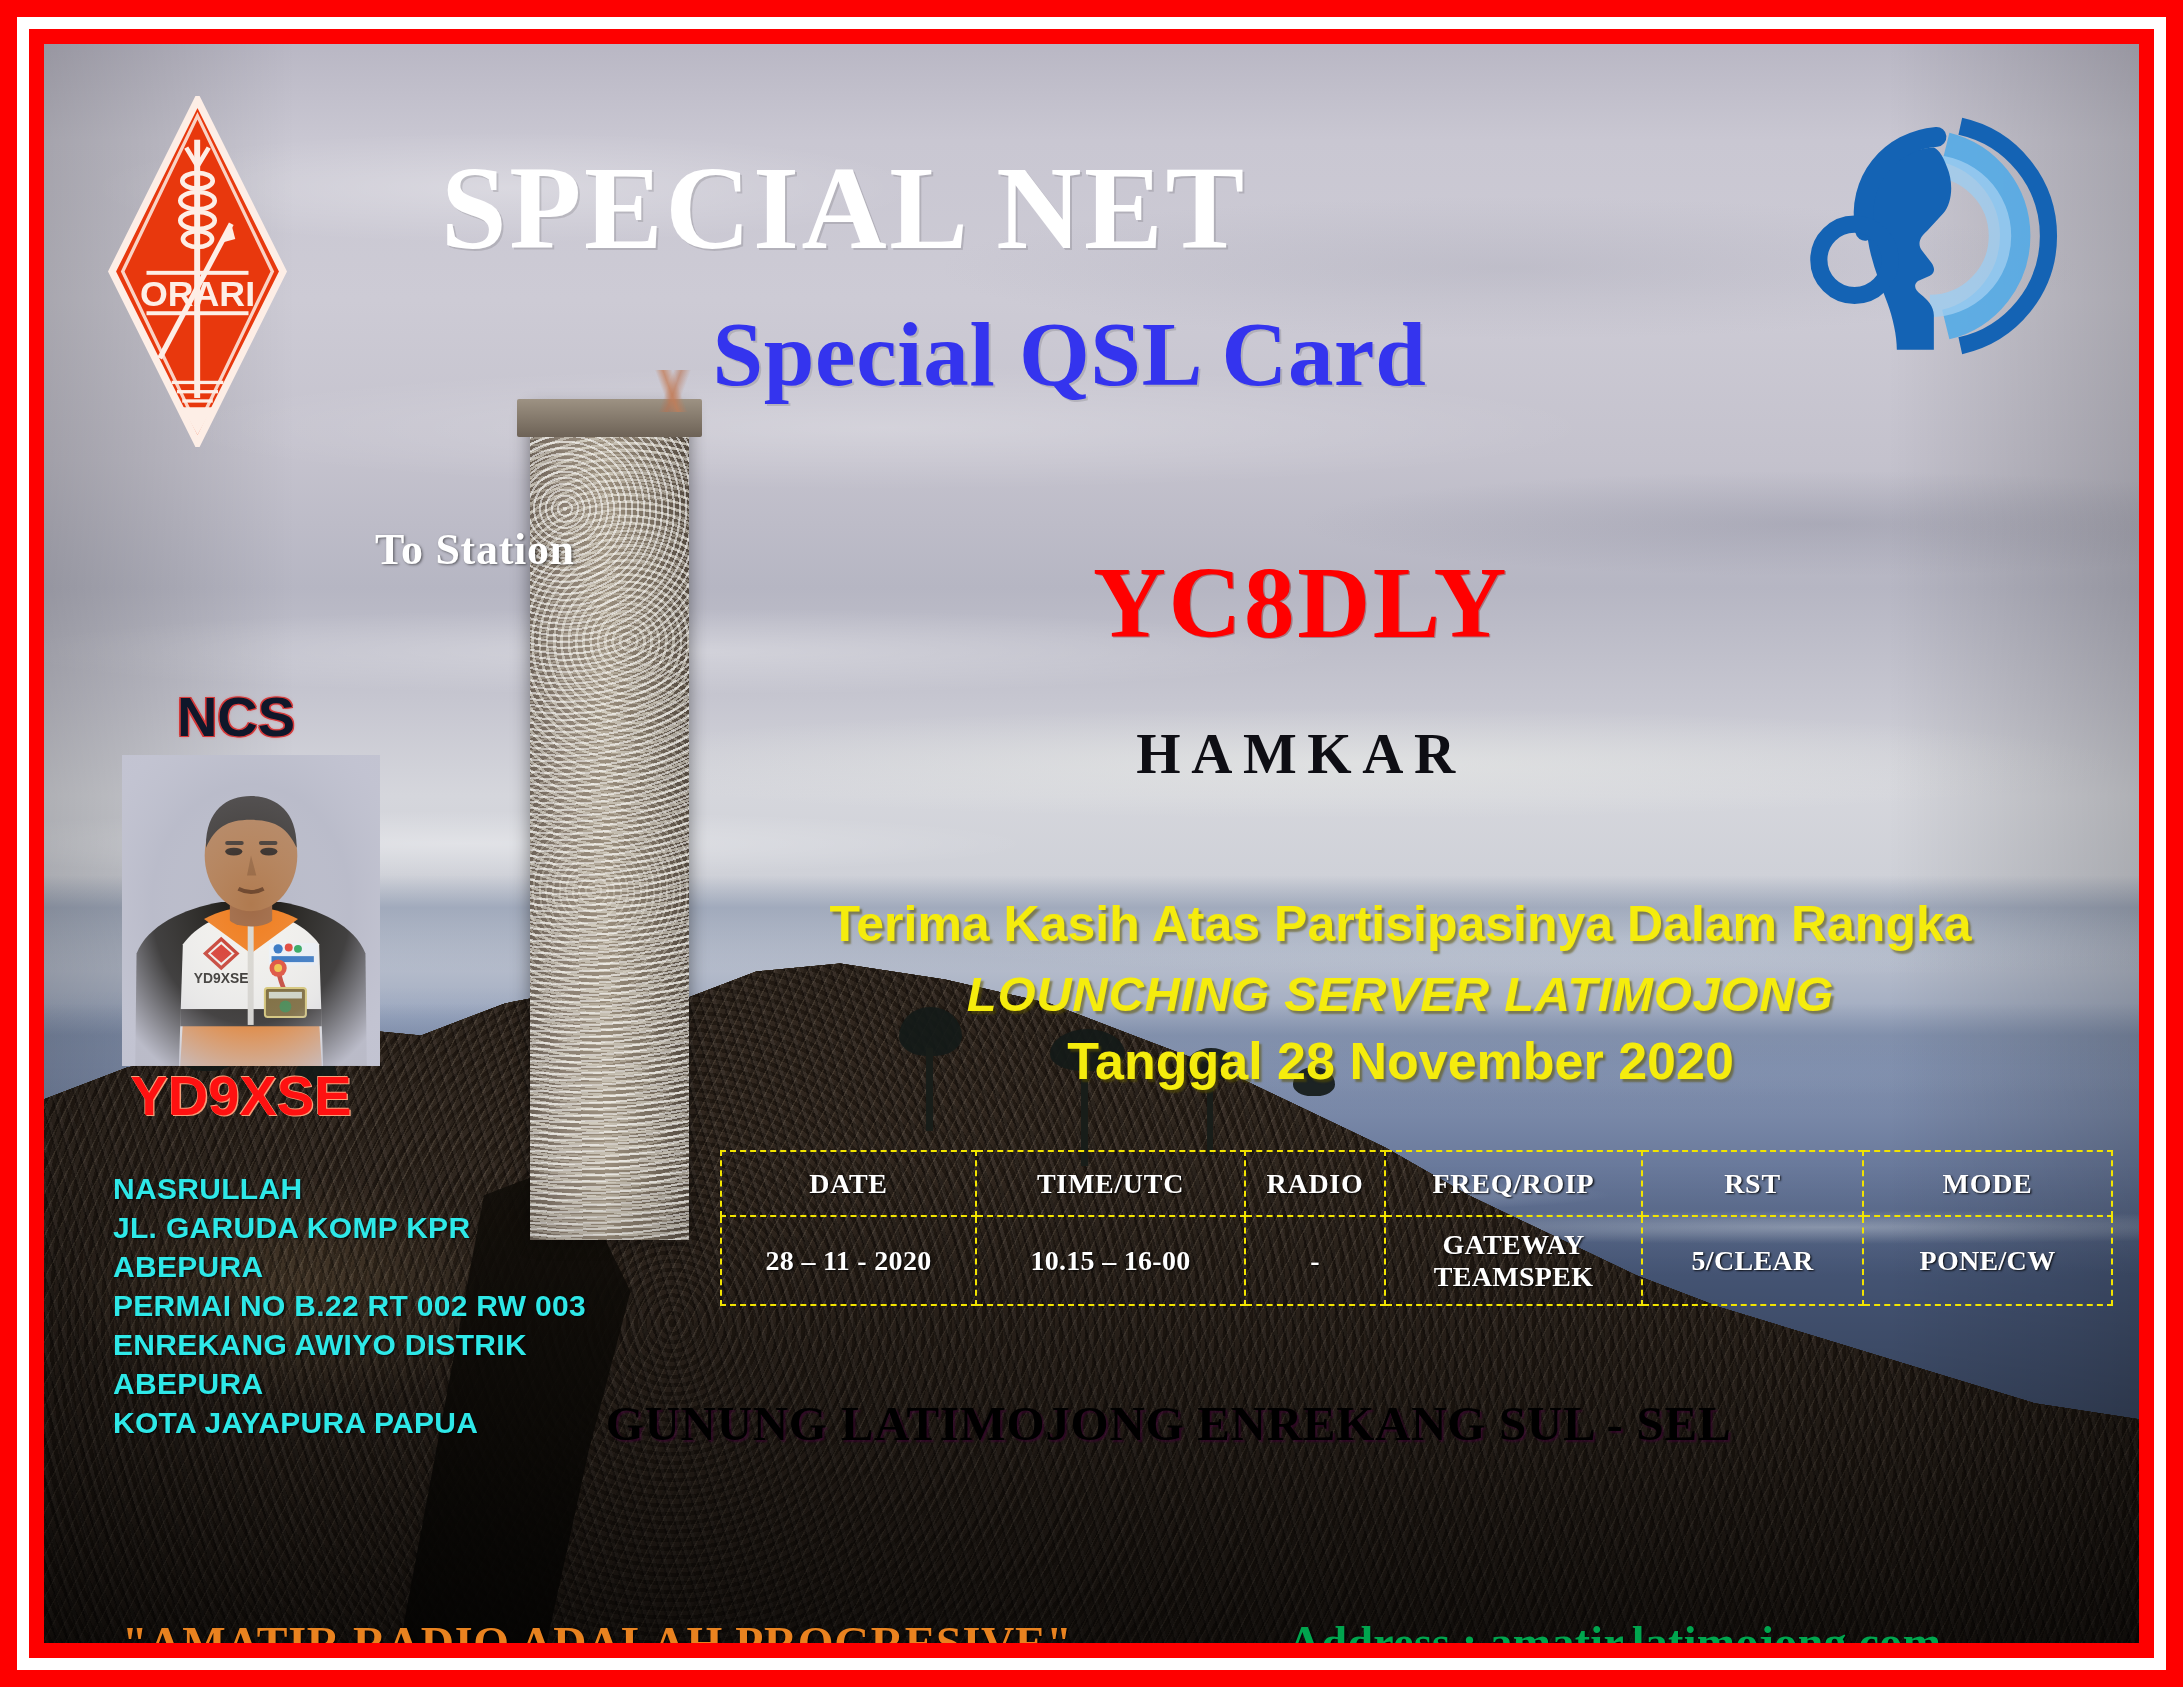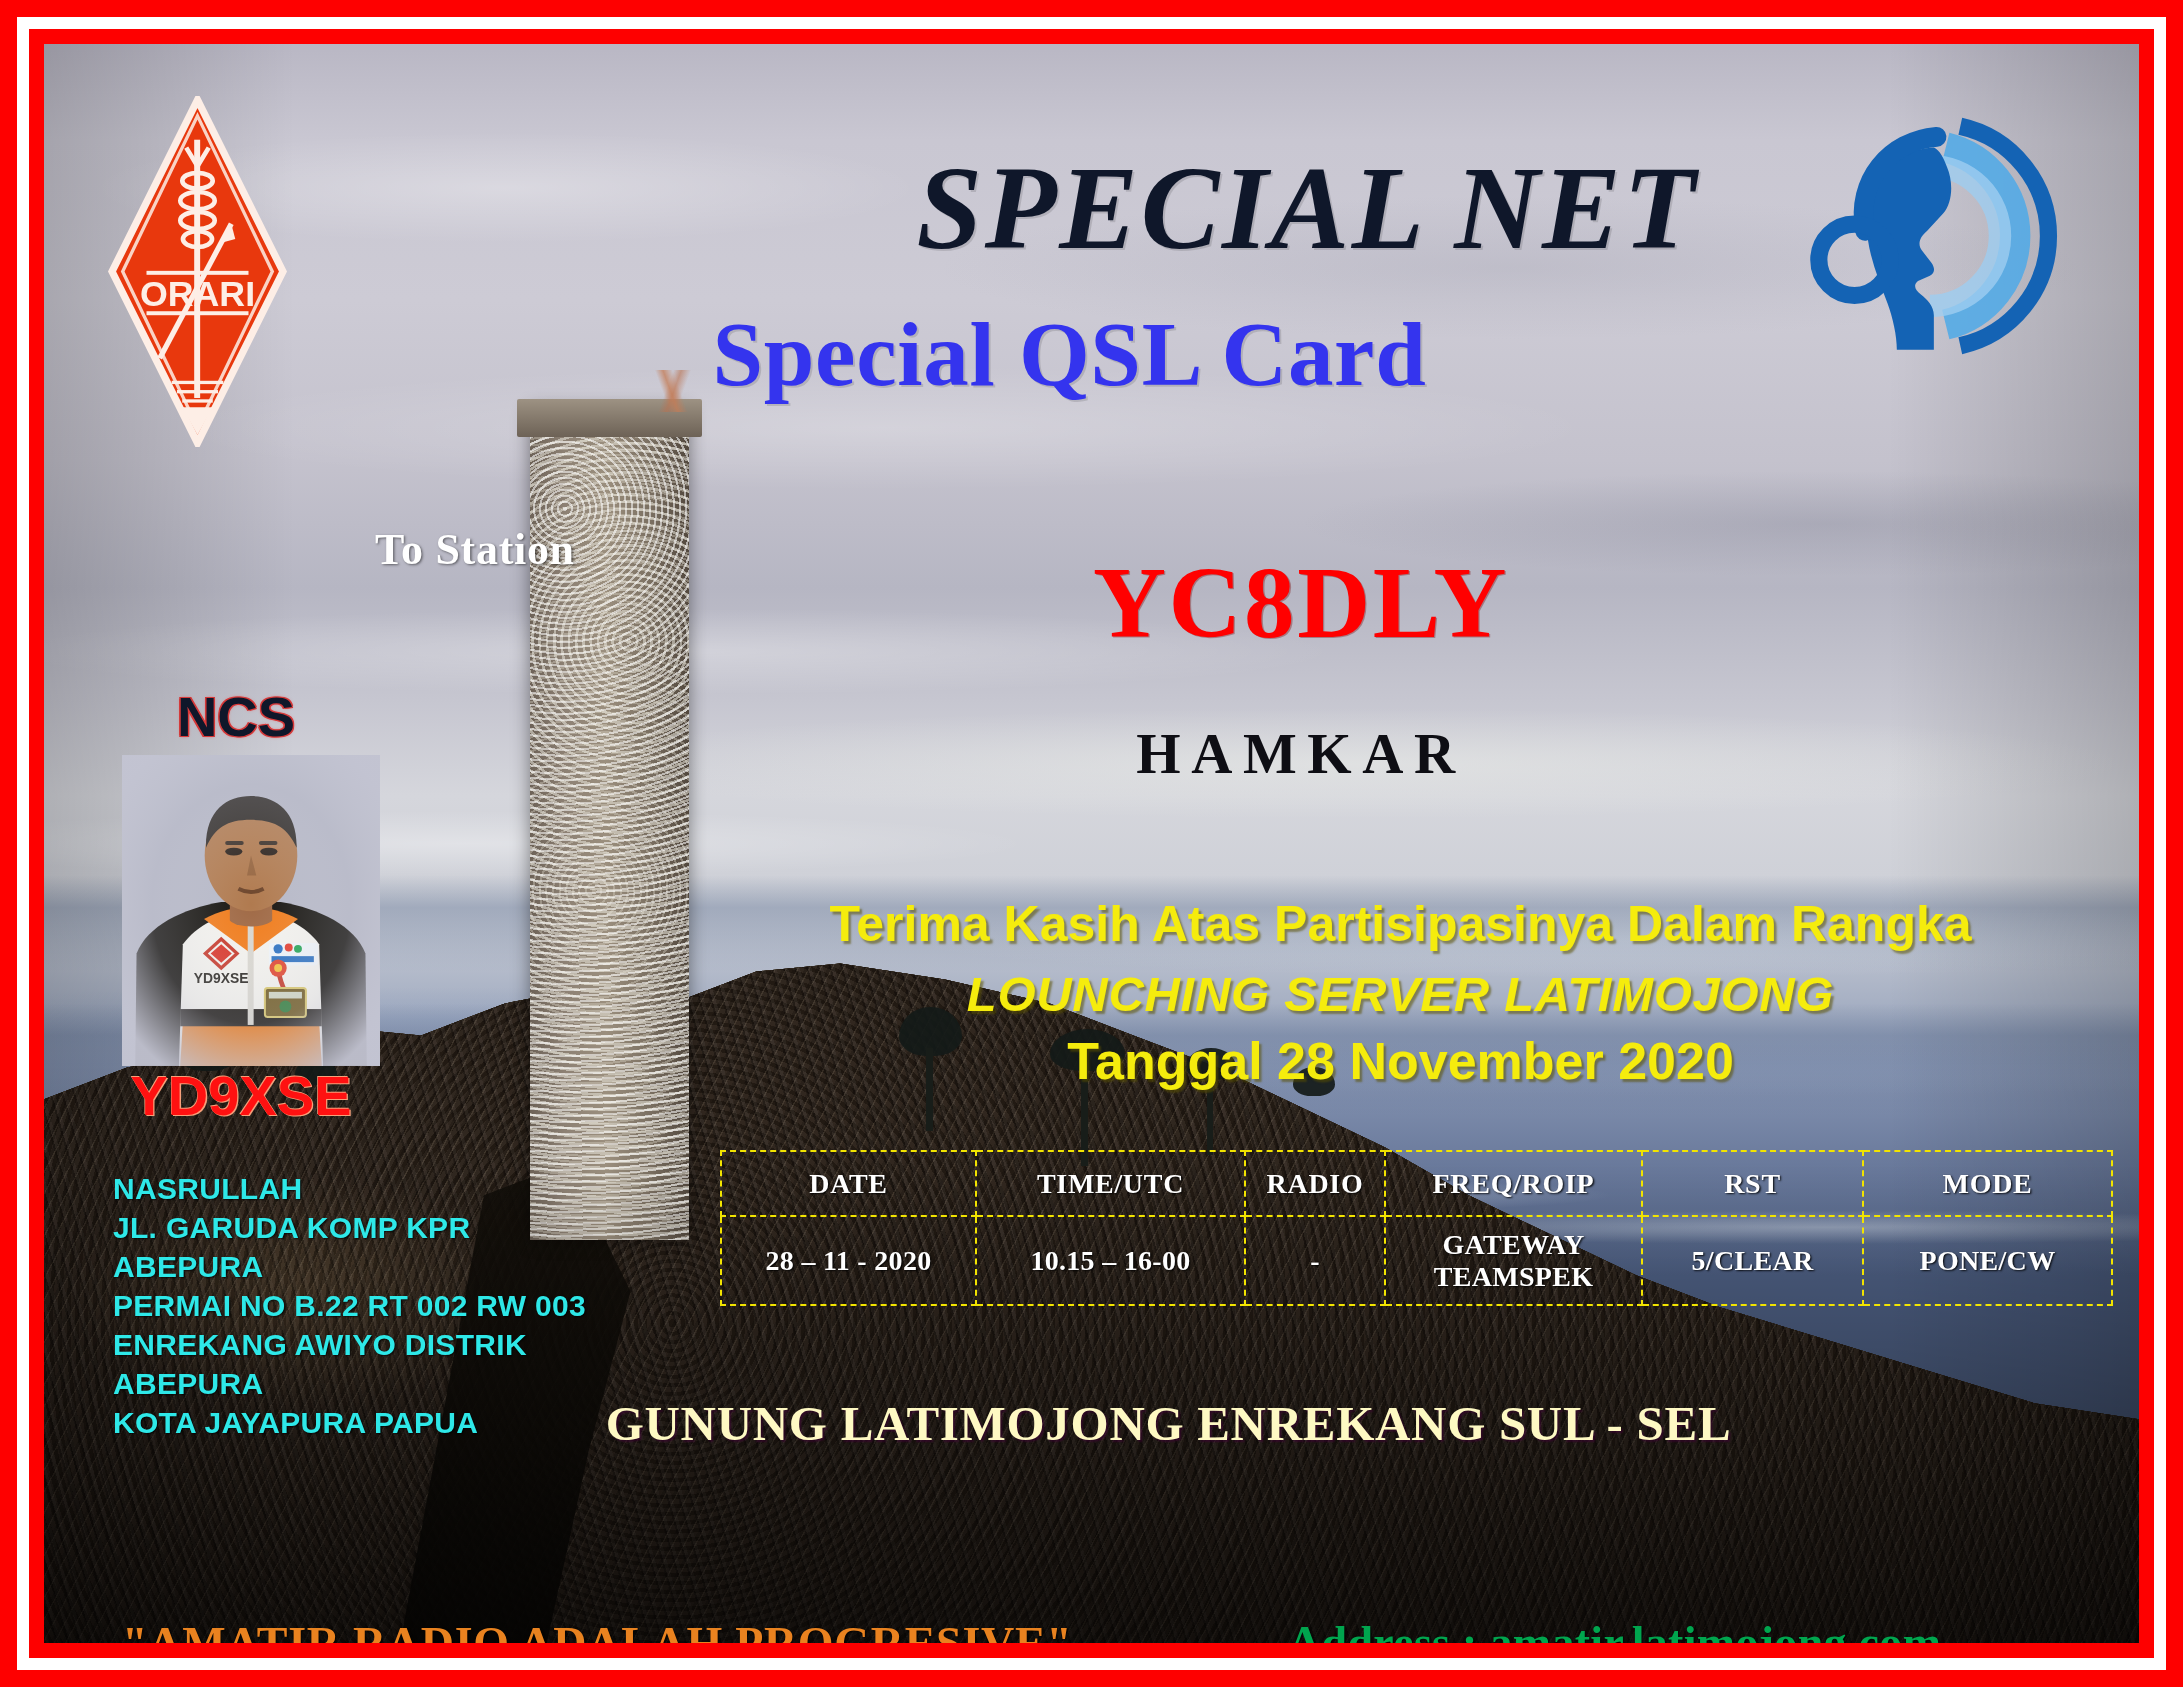--- a/index.html
+++ b/index.html
@@ -101,23 +101,23 @@
   
   #content{position:absolute;left:0;top:0;width:100%;height:100%;}
 
   
   #orari{position:absolute;left:64px;top:52px;width:179px;height:351px;}
 
   
   #hamlogo{position:absolute;left:1760px;top:73px;width:265px;height:238px;}
 
   
-  #t-special-net{position:absolute;left:397px;top:106px;width:1257px;text-align:right;
-     font-family:"Liberation Serif",serif;font-weight:bold;font-style:italic;
-     font-size:118px;line-height:1;color:#0f172a;letter-spacing:2.6px;
+  #t-special-net{position:absolute;left:397px;top:106px;width:1257px;text-align:left;
+     font-family:"Liberation Serif",serif;font-weight:bold;
+     font-size:118px;line-height:1;color:#ffffff;letter-spacing:2.6px;
      text-shadow:2px 2px 0 rgba(0,0,0,.12);}
   #t-qsl{position:absolute;left:397px;top:265px;width:1257px;text-align:center;
      font-family:"Liberation Serif",serif;font-weight:bold;
      font-size:91px;line-height:1;color:#3434ee;letter-spacing:0.7px;
      text-shadow:2px 2px 0 rgba(0,0,0,.12);}
   #t-tostation{position:absolute;left:331px;top:480px;
      font-family:"Liberation Serif",serif;font-weight:bold;font-size:44px;color:#ffffff;
      letter-spacing:0.7px;text-shadow:1.3px 1.3px 2.6px rgba(0,0,0,.5);}
   #t-callsign{position:absolute;left:860px;top:509px;width:794px;text-align:center;
      font-family:"Liberation Serif",serif;font-weight:bold;font-size:101px;line-height:1;
@@ -157,21 +157,21 @@
      font-family:"Liberation Serif",serif;font-weight:bold;
      text-shadow:1.3px 1.3px 2px rgba(0,0,0,.85);}
   #qso .hdr td{height:61px;font-size:28px;letter-spacing:0.7px;}
   #qso .val td{height:85px;font-size:28px;letter-spacing:0.3px;}
   #qso .w1{width:251px}#qso .w2{width:265px}#qso .w3{width:136px}
   #qso .w4{width:253px}#qso .w5{width:217px}#qso .w6{width:245px}
 
   
   #t-gunung{position:absolute;left:463px;top:1355px;width:1323px;text-align:center;
      font-family:"Liberation Serif",serif;font-weight:bold;font-size:49px;line-height:1;
-     color:#fef9c3;letter-spacing:0.7px;text-shadow:2px 2px 2px rgba(60,0,50,.6);}
+     color:#000000;letter-spacing:0.7px;text-shadow:2px 2px 2px rgba(60,0,50,.6);}
 
   
   #t-slogan{position:absolute;left:78px;top:1577px;
      font-family:"Liberation Serif",serif;font-weight:bold;font-size:46px;line-height:1;
      color:#e9821f;letter-spacing:0.7px;text-shadow:1.3px 1.3px 2px rgba(0,0,0,.7);}
   #t-address{position:absolute;left:1244px;top:1576px;
      font-family:"Liberation Serif",serif;font-weight:bold;font-size:46px;line-height:1;
      color:#00a54e;letter-spacing:0.3px;text-shadow:1.3px 1.3px 2px rgba(0,0,0,.7);}
 </style>
 </head>

